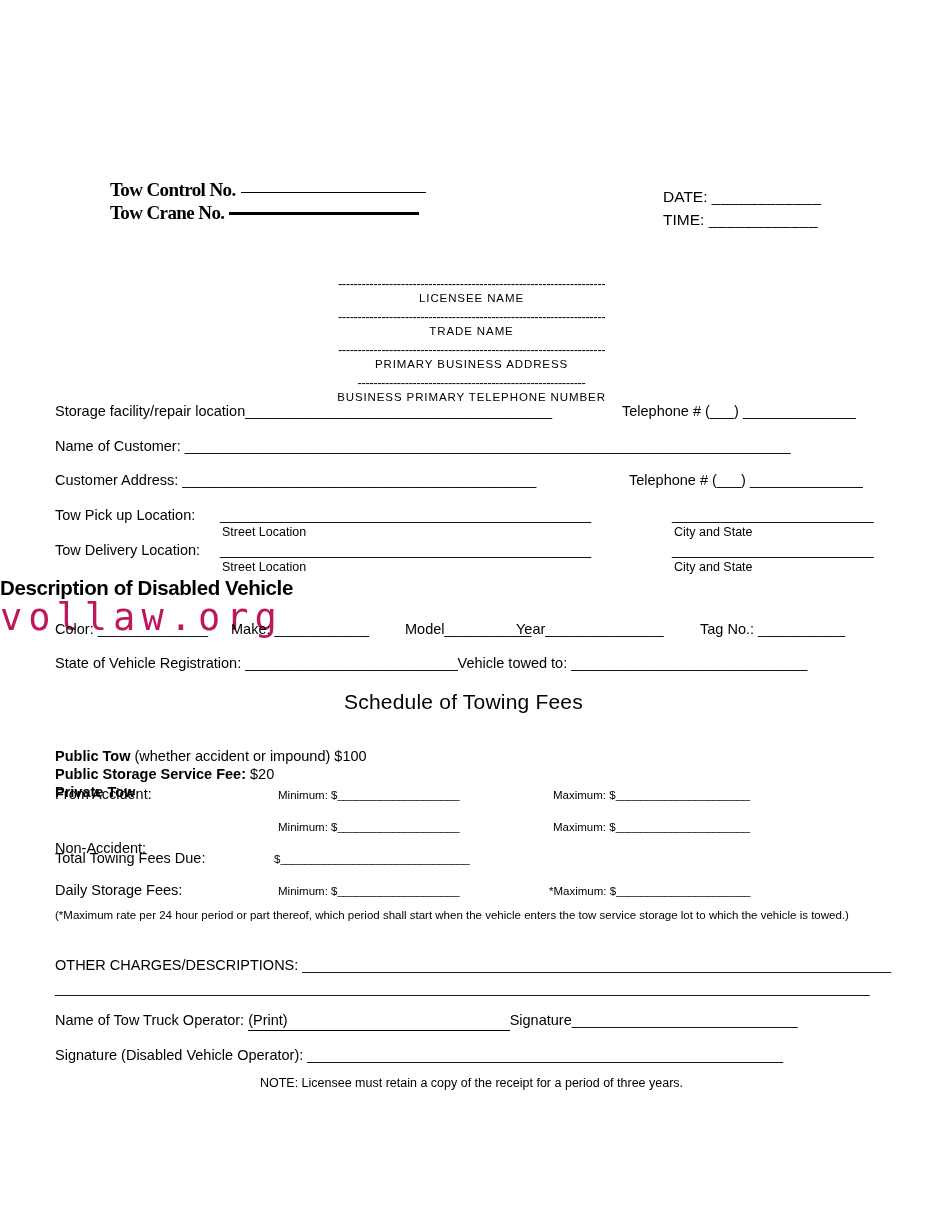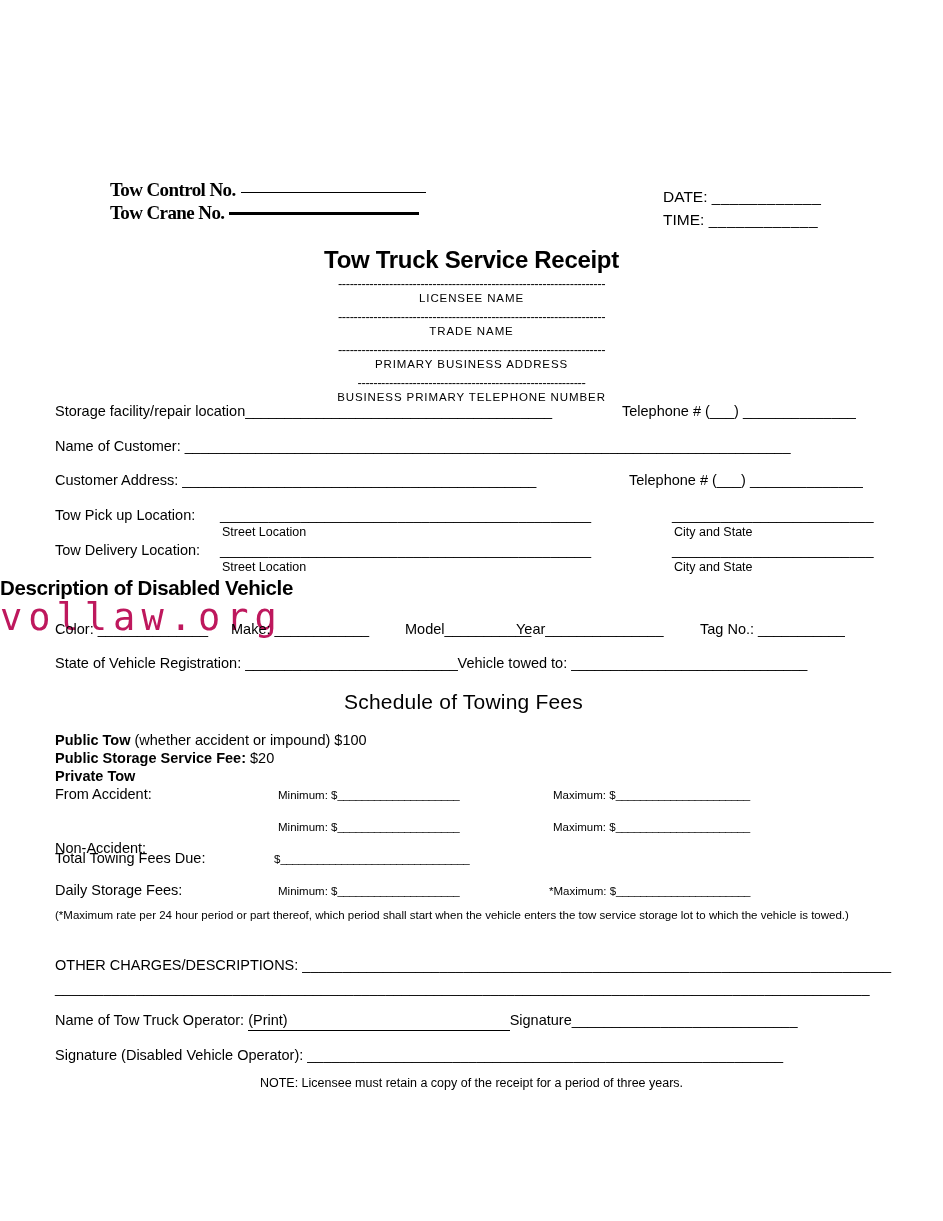--- a/index.html
+++ b/index.html
@@ -132,20 +132,21 @@
     color: #be185d;
     pointer-events: none;
   }
 
   
   .fee-head {
     left: 55px;
     font-size: 14.5px;
     line-height: 18px;
     white-space: nowrap;
+    margin-top: 16px;
   }
   .fee-head b { font-weight: bold; }
 
   .fee-row {
     left: 55px;
     font-size: 14.5px;
     white-space: nowrap;
     line-height: 17px;
   }
   .minmax {
@@ -203,21 +204,20 @@
     <span class="row">
       <span class="dkey">DATE:</span>
       <span class="dline">____________</span>
     </span>
     <span class="row">
       <span class="dkey">TIME:</span>
       <span class="dline">____________</span>
     </span>
   </div>
 
-  <div class="abs doc-title">Tow Truck Service Receipt</div>
 
   <div class="abs lic-block">
     <div class="dashes">--------------------------------------------------------------------</div>
     <div class="caption">LICENSEE NAME</div>
     <div class="dashes">--------------------------------------------------------------------</div>
     <div class="caption">TRADE NAME</div>
     <div class="dashes">--------------------------------------------------------------------</div>
     <div class="caption">PRIMARY BUSINESS ADDRESS</div>
     <div class="dashes">----------------------------------------------------------</div>
     <div class="caption">BUSINESS PRIMARY TELEPHONE NUMBER</div>

